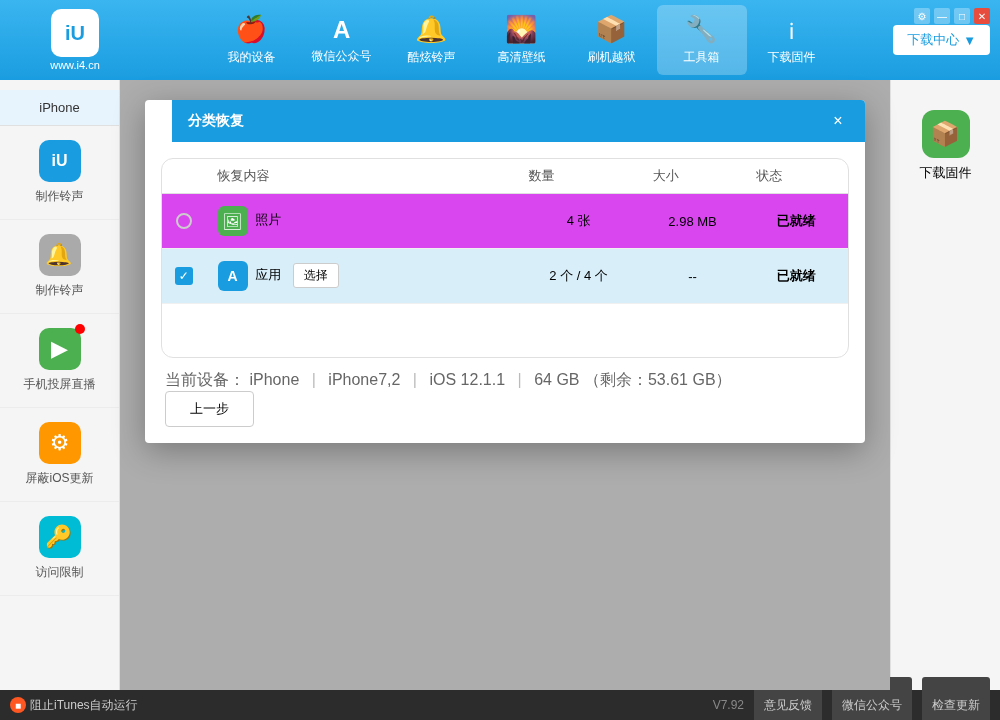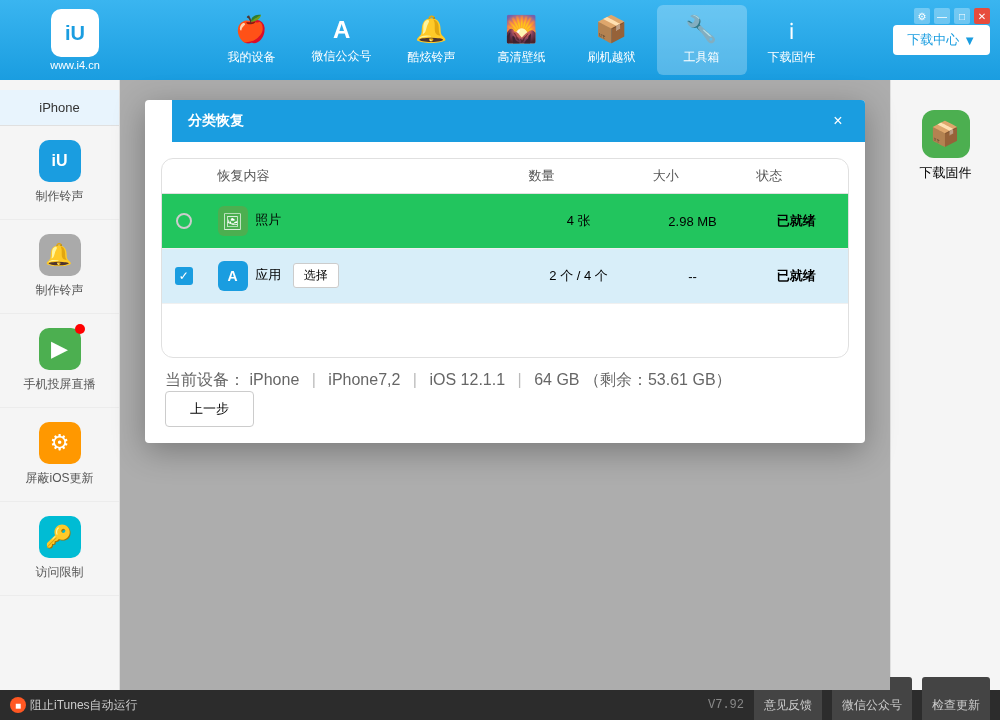--- a/index.html
+++ b/index.html
@@ -243,21 +243,21 @@
     }
     .bottom-btn {
       background: #444;
       color: #ccc;
       border: none;
       border-radius: 3px;
       padding: 20px 10px;
       font-size: 12px;
       cursor: pointer;
     }
-    .version-text { color: #888; font-family: Liberation Mono, monospace; }
+    .version-text { color: #888; }
 
     
     .modal-overlay {
       position: absolute;
       top: 0; left: 0; right: 0; bottom: 0;
       background: rgba(0,0,0,0.3);
       display: flex;
       align-items: flex-start;
       justify-content: center;
       padding-top: 20px;
@@ -314,21 +314,21 @@
     }
     .restore-table td {
       padding: 12px;
       border-bottom: 1px solid #f0f0f0;
       font-size: 13px;
       vertical-align: middle;
     }
     .row-selected {
       background: #d8eef9;
     }
-    .row-normal { background: #22c55e; }
+    .row-normal { background: #d946ef; }
     
     .radio-circle {
       width: 16px;
       height: 16px;
       border-radius: 50%;
       border: 2px solid #ccc;
       display: inline-block;
       vertical-align: middle;
     }
     .checkbox-checked {

